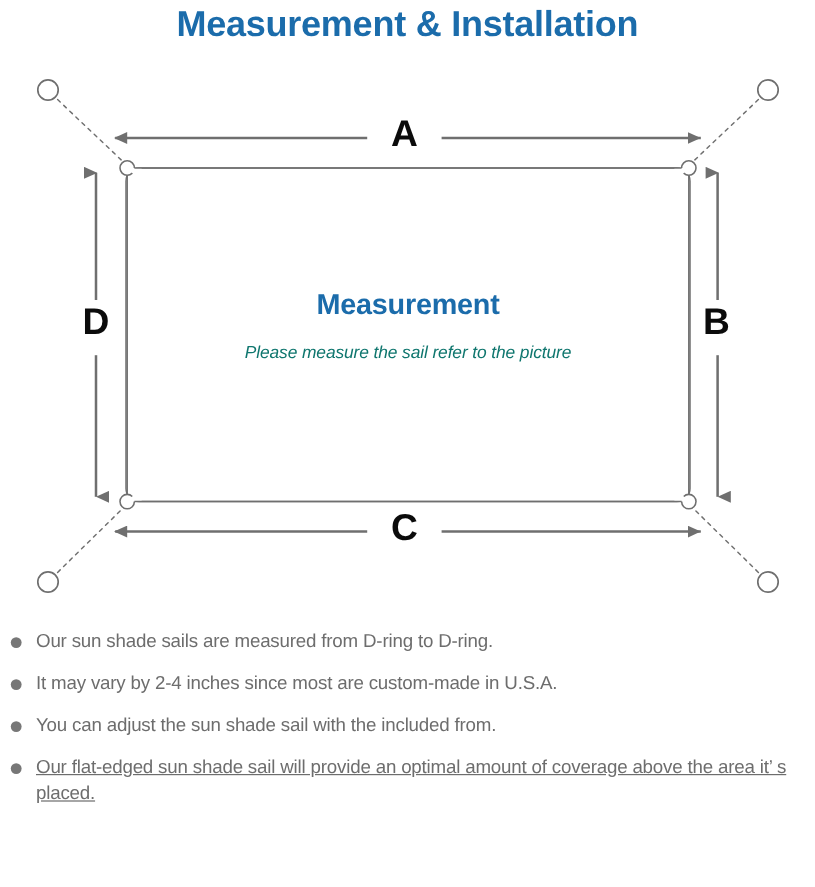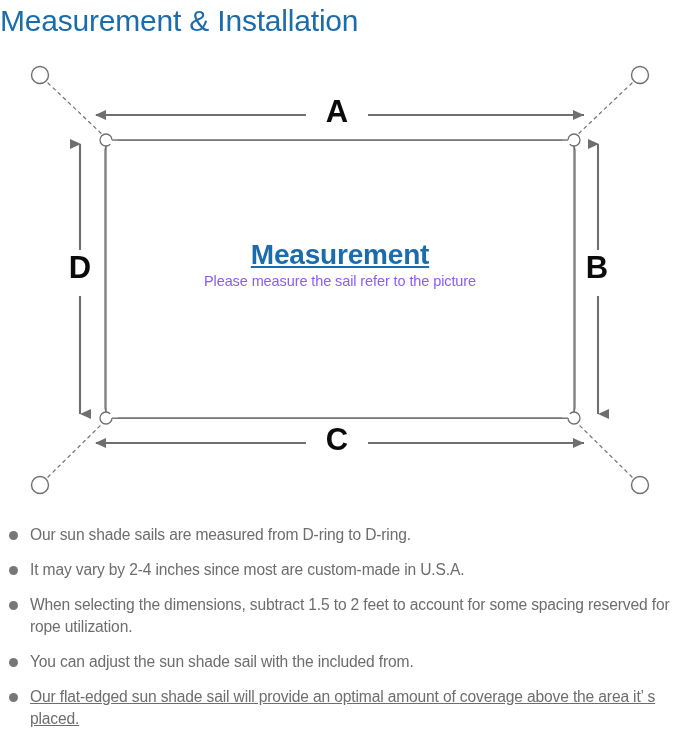--- a/index.html
+++ b/index.html
@@ -15,23 +15,23 @@
     font-family: "Liberation Sans", sans-serif;
     -webkit-font-smoothing: antialiased;
   }
 
   
   #page-title {
     position: absolute;
     left: 0;
     top: 2px;
     width: 679px;
-    text-align: left;
+    text-align: center;
     font-size: 30px;
-    font-weight: normal;
+    font-weight: bold;
     color: #1b6cab;
     letter-spacing: -0.2px;
     line-height: 38px;
     white-space: nowrap;
   }
 
   
   #diagram {
     position: absolute;
     left: 0;
@@ -46,34 +46,34 @@
   
   #sail-center-label {
     position: absolute;
     left: 115px;
     top: 192px;
     width: 450px;
     text-align: center;
     pointer-events: none;
   }
   #sail-center-label .m-title {
-    font-size: 28px;
+    font-size: 24px;
     font-weight: bold;
     color: #1b6cab;
     line-height: 30px;
     letter-spacing: -0.2px;
-    text-decoration: underline;
   }
   #sail-center-label .m-sub {
     font-size: 14.5px;
     font-weight: normal;
-    color: #8b5cf6;
+    color: #0f766e;
     line-height: 22px;
-    margin-top: 0;
+    margin-top: 13px;
     letter-spacing: -0.1px;
+    font-style: italic;
   }
 
   
   .dim-letter {
     position: absolute;
     font-family: "Liberation Sans", sans-serif;
     font-size: 31px;
     font-weight: bold;
     color: #0b0b0b;
     line-height: 31px;
@@ -202,23 +202,19 @@
   <div class="note-row">
     <span class="note-bullet"></span>
     <span>Our sun shade sails are measured from D-ring to D-ring.</span>
   </div>
   <div class="note-row">
     <span class="note-bullet"></span>
     <span>It may vary by 2-4 inches since most are custom-made in U.S.A.</span>
   </div>
   <div class="note-row">
     <span class="note-bullet"></span>
-    <span>When selecting the dimensions, subtract 1.5 to 2 feet to account for some spacing reserved for rope utilization.</span>
-  </div>
-  <div class="note-row">
-    <span class="note-bullet"></span>
     <span>You can adjust the sun shade sail with the included from.</span>
   </div>
   <div class="note-row">
     <span class="note-bullet"></span>
     <span>Our flat-edged sun shade sail will provide an optimal amount of coverage above the area it’  s placed.</span>
   </div>
 </div>
 
 </body></html>

